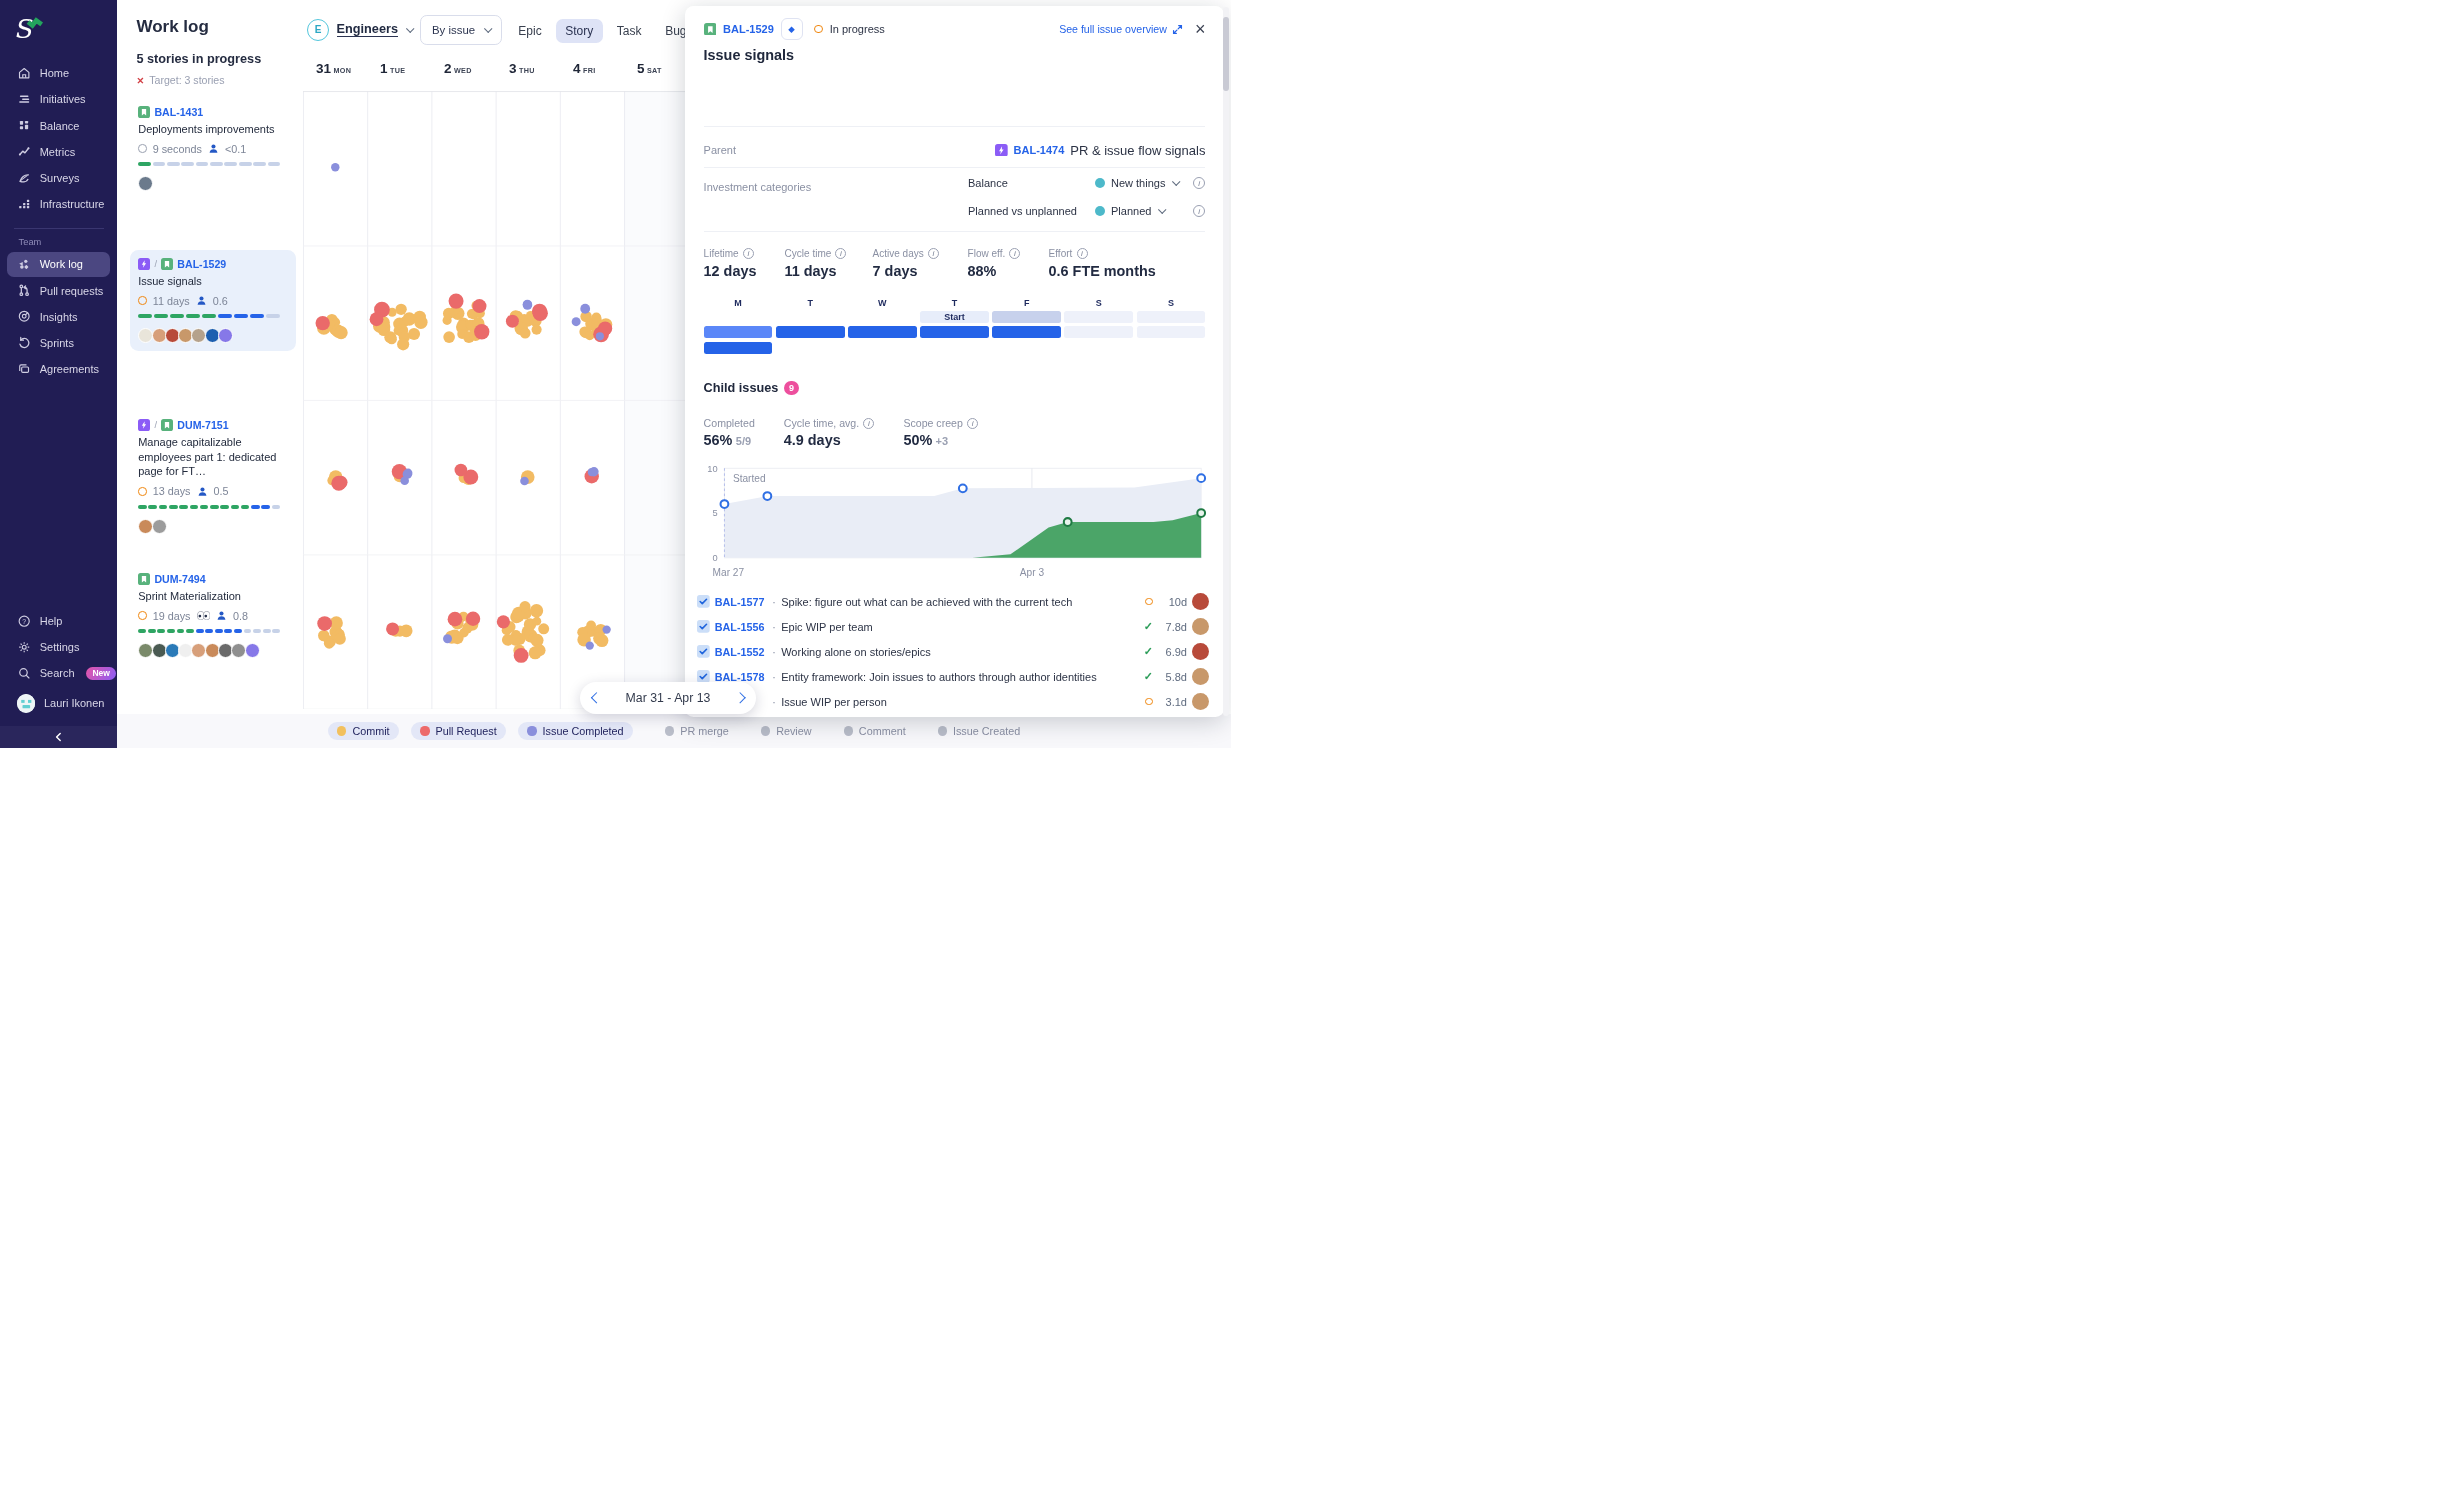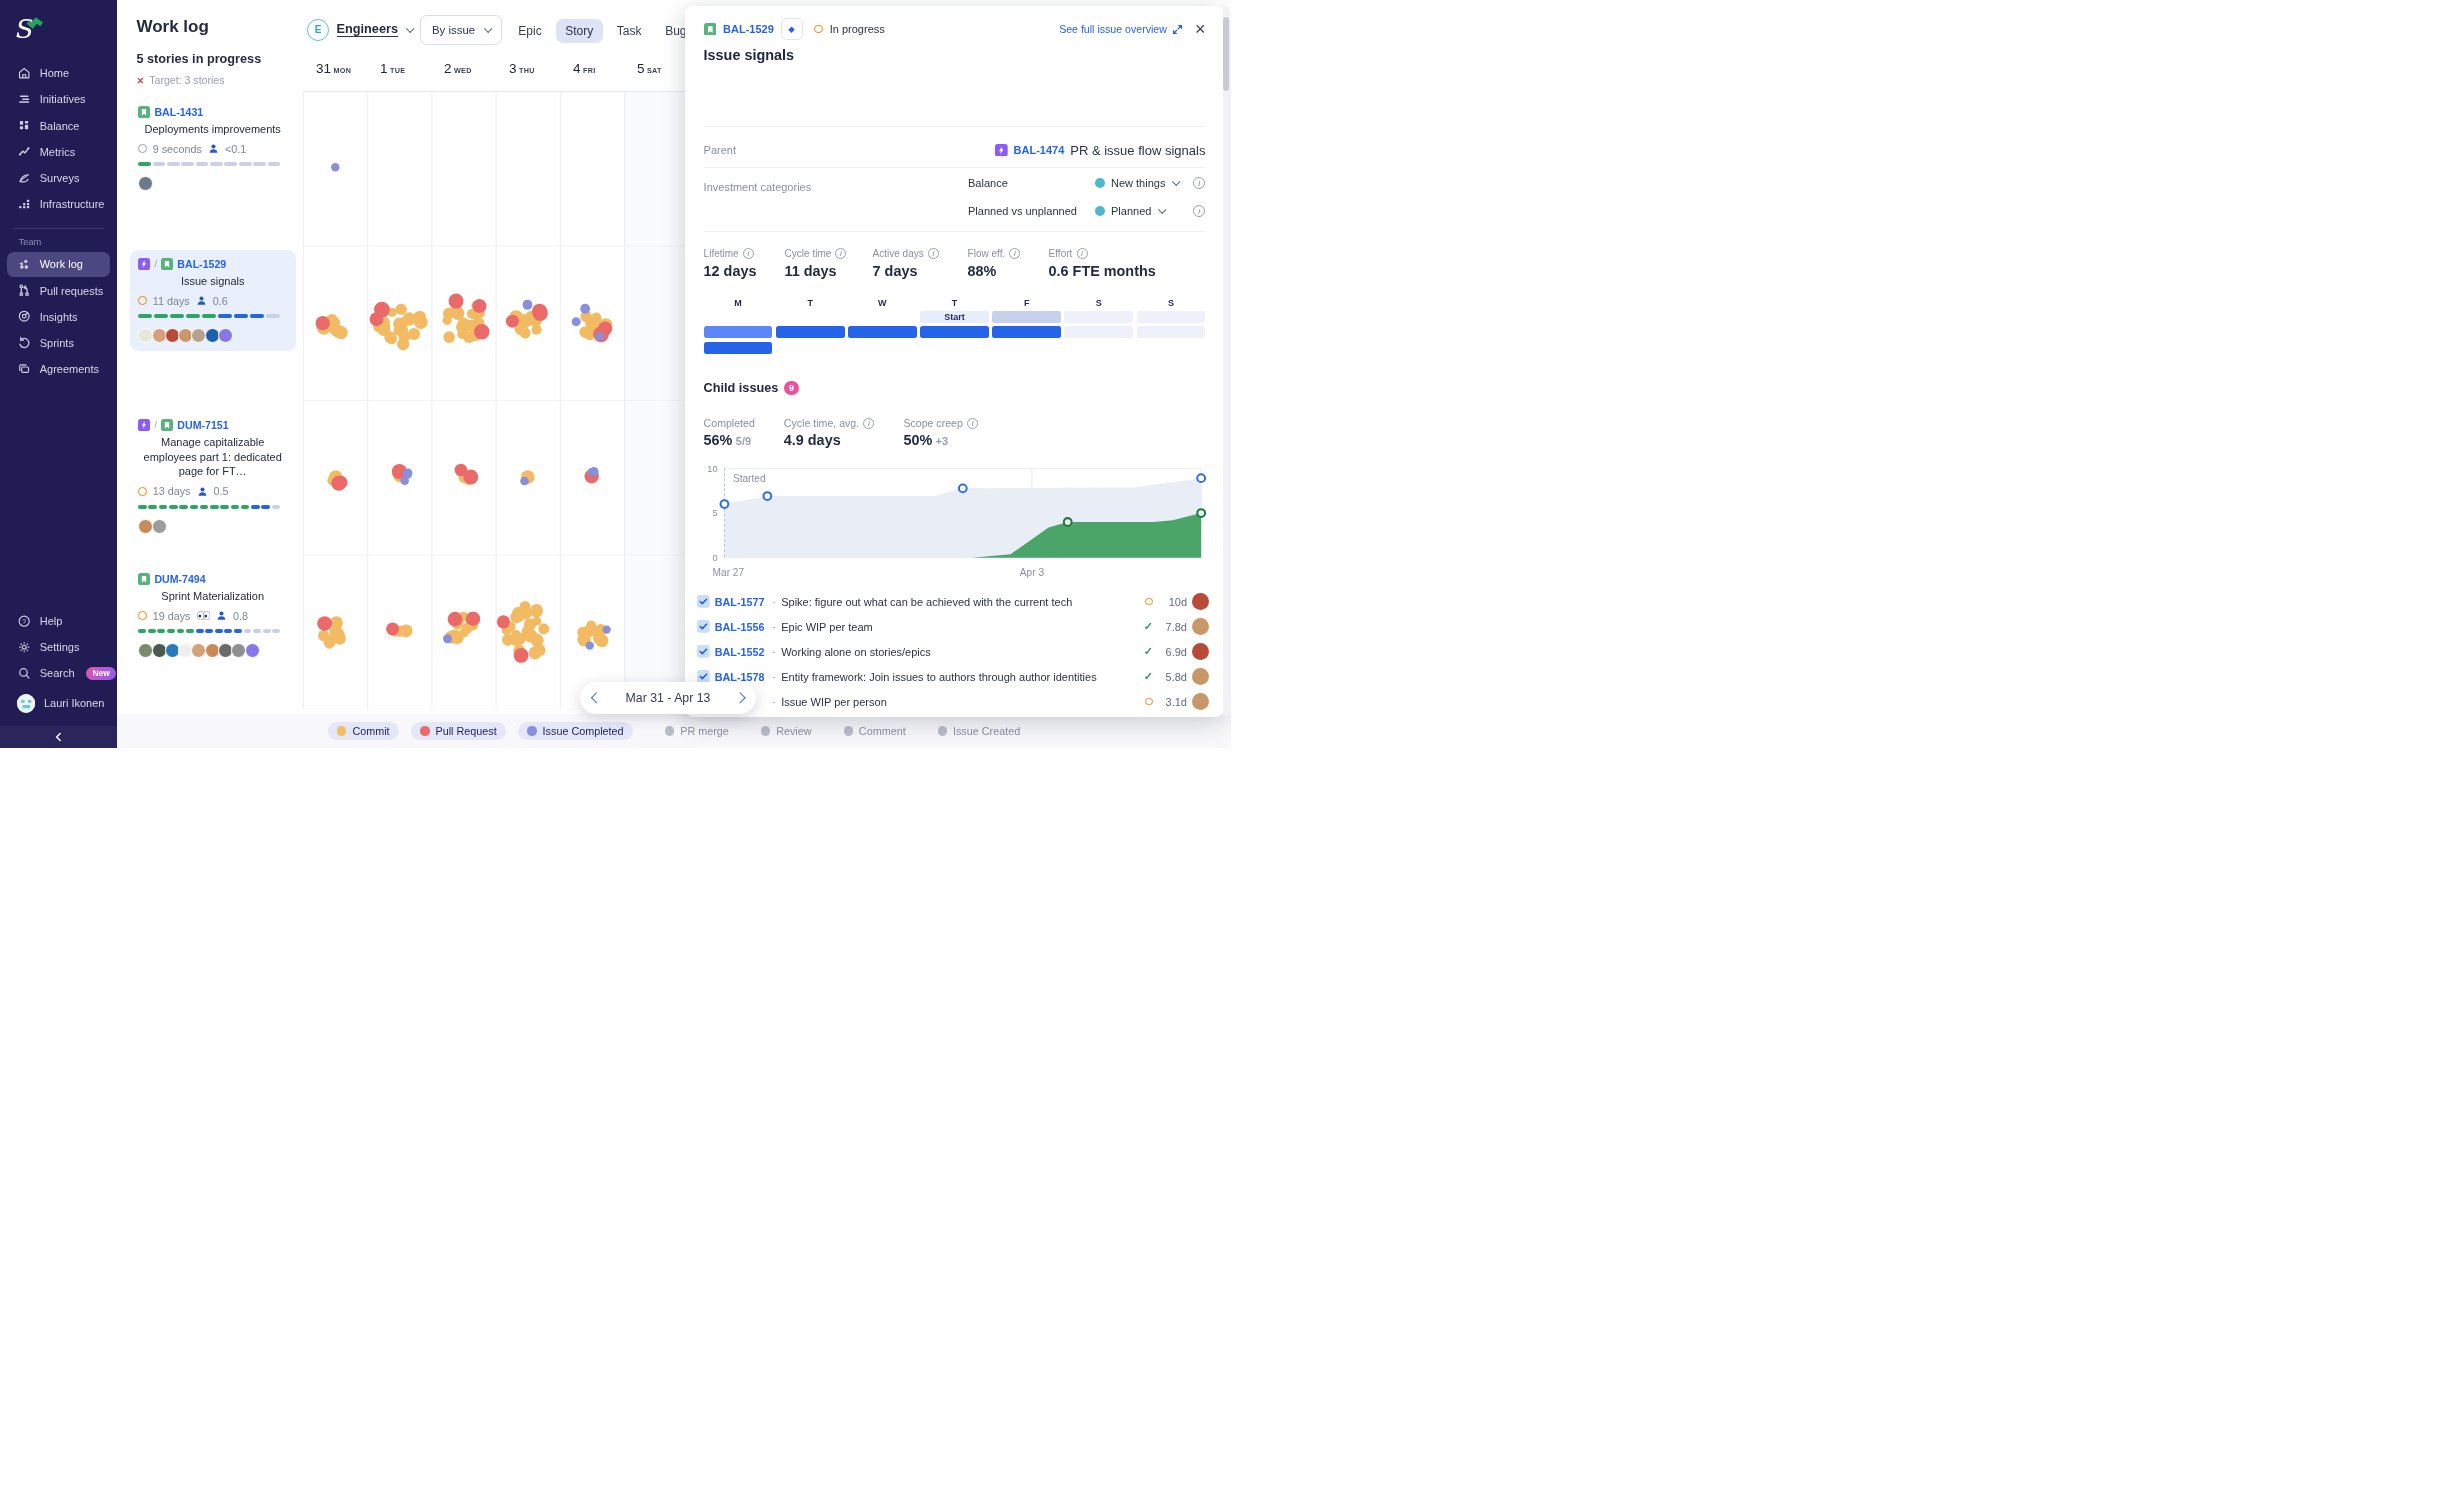--- a/index.html
+++ b/index.html
@@ -30,30 +30,30 @@
   .e-badge { width:22px; height:22px; border:1.7px solid #53c6dc; color:#2ba7c4; border-radius:50%; font-size:10px; font-weight:bold; display:flex; align-items:center; justify-content:center; }
   .team-name { font-size:12.7px; font-weight:bold; color:#222b42; border-bottom:1.7px solid #2b3352; padding-bottom:0.8px; }
   .groupby-btn { position:absolute; left:303px; top:15px; height:30px; display:flex; align-items:center; gap:8.5px; padding:0 11px; border:0.8px solid #d9ddeb; border-radius:6.8px; font-size:11.4px; color:#2c3550; background:#fff; cursor:pointer; }
   .chev { width:6px; height:6px; border-right:1.5px solid #5f6b7f; border-bottom:1.5px solid #5f6b7f; transform:rotate(45deg) translateY(-1.7px); }
   .tabs { position:absolute; left:392px; top:18.6px; display:flex; align-items:center; gap:5px; }
   .tab { font-size:12px; color:#39404f; padding:5px 9.3px; border-radius:6.8px; cursor:pointer; }
   .tab.active { background:#dee3f6; color:#2b3352; }
 
   
   .day-head { position:absolute; top:61px; display:flex; align-items:baseline; gap:2.5px; }
-  .day-num { font-size:13.5px; font-weight:normal; color:#202738; }
+  .day-num { font-size:13.5px; font-weight:bold; color:#202738; }
   .day-name { font-size:7.2px; font-weight:bold; color:#3c4354; letter-spacing:0.3px; }
 
   
   .card { position:absolute; left:12.7px; width:166px; padding:7.6px 8.5px; border-radius:8.5px; cursor:pointer; }
   .card.selected { background:#e9f0fb; }
   .key-row { display:flex; align-items:center; gap:4.2px; font-size:10.6px; }
   .key-link { color:#2563e8; font-weight:bold; font-size:10.6px; }
   .slash { color:#9aa0b2; font-size:9.3px; }
-  .card-title { margin-top:4.2px; font-size:11px; font-weight:500; color:#232b3d; line-height:1.35;text-align:center; }
+  .card-title { margin-top:4.2px; font-size:11px; font-weight:500; color:#232b3d; line-height:1.35; }
   .meta-row { margin-top:6px; display:flex; align-items:center; gap:6px; font-size:10.8px; color:#7d8597; }
   .ring { width:8.5px; height:8.5px; border:1.9px solid #f0870f; border-radius:50%; flex:none; }
   .ring.gray { border-color:#9aa1b0; }
   .prog { margin-top:7.6px; display:flex; gap:1.7px; height:4.2px; width:142px; }
   .prog span { flex:1; border-radius:2.5px; }
   .avatars { margin-top:10px; display:flex; }
   .av { width:15px; height:15px; border-radius:50%; border:1.3px solid #fff; margin-right:-1.7px; flex:none; }
 
   
   .bottom-bar { position:absolute; left:0; right:0; bottom:0; height:34px; background:#f8f8fb; display:flex; align-items:center; justify-content:center; gap:12px; z-index:6; }

